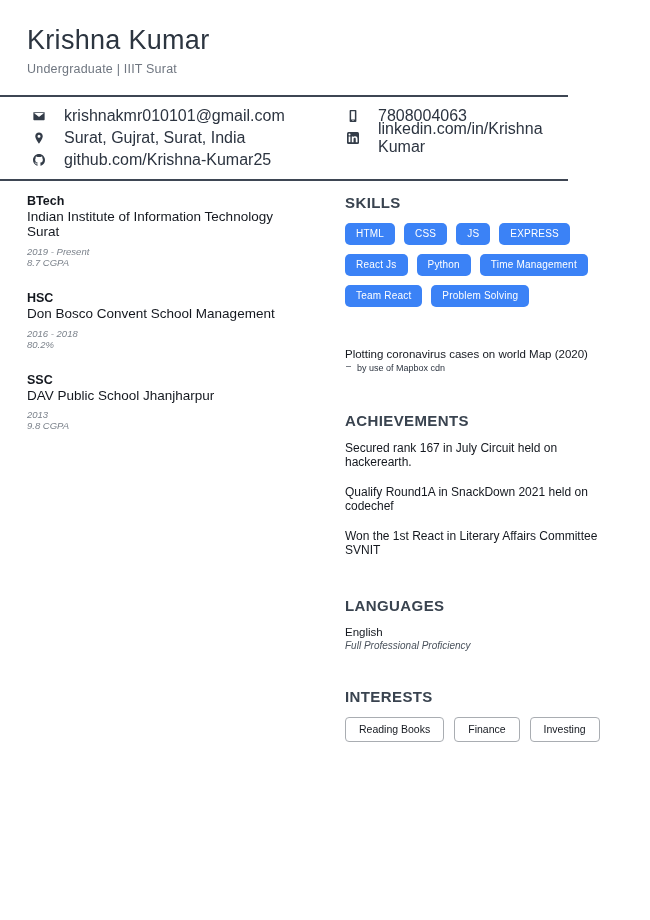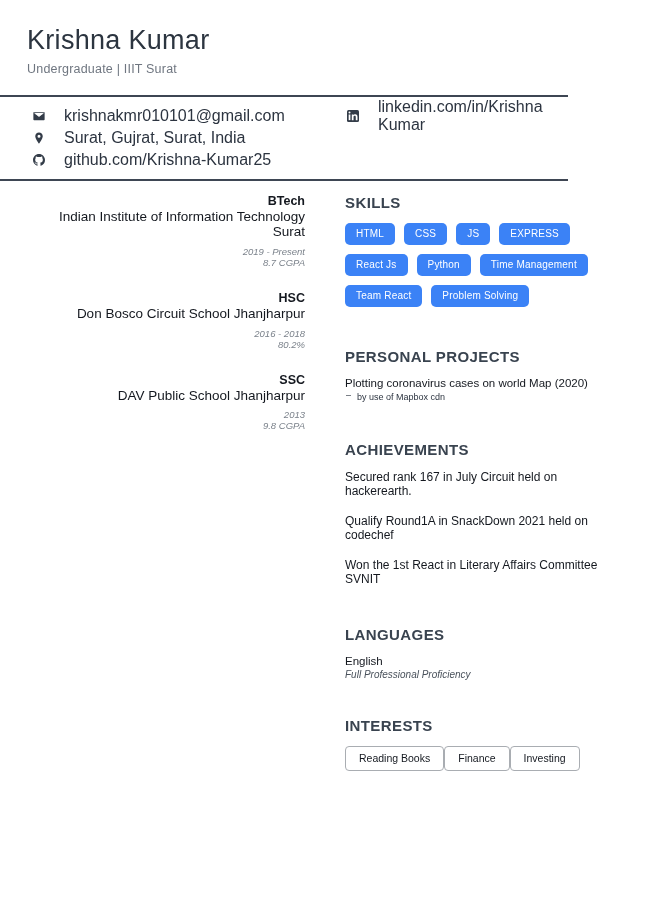--- a/index.html
+++ b/index.html
@@ -26,21 +26,21 @@
   .c-row { display: flex; align-items: center; height: 22px; gap: 19px; font-size: 16px; color: #2c3440; }
   .c-icon { width: 12px; height: 12px; display: inline-flex; align-items: center; justify-content: center; flex: 0 0 12px; }
   .c-icon svg { width: 12px; height: 12px; fill: #333c48; }
 
   
   main { display: grid; grid-template-columns: 278px 278px; column-gap: 40px; padding: 13px 27px 0 27px; }
   .section { margin-bottom: 36px; }
   .section-heading { font-size: 15px; font-weight: bold; color: #39434f; letter-spacing: .4px; margin-bottom: 12px; }
 
   
-  .edu-entry { margin-bottom: 23px; text-align: right; }
+  .edu-entry { margin-bottom: 23px; }
   .degree { font-size: 12.5px; font-weight: bold; color: #14181f; }
   .school { font-size: 13.5px; color: #14181f; line-height: 1.1; margin-top: 2px; }
   .edu-meta { display: flex; justify-content: space-between; font-size: 9.5px; font-style: italic; color: #7b828b; margin-top: 6px; flex-direction: column; }
 
   
   .pills { display: flex; flex-wrap: wrap; gap: 9px 9px; }
   .pill {
     background: #3b82f6; color: #ffffff;
     font-size: 10px; padding: 5px 11px 6px 11px;
     border-radius: 5px; display: inline-block; letter-spacing: .2px;
@@ -53,21 +53,21 @@
 
   
   .ach-item { font-size: 12px; color: #14181f; margin-bottom: 16px; }
   .ach-item:last-child { margin-bottom: 0; }
 
   
   .lang-name { font-size: 11.5px; color: #14181f; }
   .lang-level { font-size: 10px; font-style: italic; color: #4a525c; margin-top: 2px; }
 
   
-  .int-pills { display: flex; }
+  .int-pills { display: flex; gap: 10px; }
   .int-pill {
     border: 1px solid #a9adb2; border-radius: 4px; background: #fff;
     padding: 5px 13px 6px 13px; font-size: 10.5px; color: #14181f;
   }
 
   .spacer-skills { margin-bottom: 41px; }
   .spacer-projects { margin-bottom: 39px; }
   .spacer-achievements { margin-bottom: 40px; }
   .spacer-languages { margin-bottom: 37px; }
 </style>
@@ -108,20 +108,29 @@
               <path d="M8 0C3.58 0 0 3.58 0 8c0 3.54 2.29 6.53 5.47 7.59.4.07.55-.17.55-.38 0-.19-.01-.82-.01-1.49-2.01.37-2.53-.49-2.69-.94-.09-.23-.48-.94-.82-1.13-.28-.15-.68-.52-.01-.53.63-.01 1.08.58 1.23.82.72 1.21 1.87.87 2.33.66.07-.52.28-.87.51-1.07-1.78-.2-3.64-.89-3.64-3.95 0-.87.31-1.59.82-2.15-.08-.2-.36-1.02.08-2.12 0 0 .67-.21 2.2.82.64-.18 1.32-.27 2-.27s1.36.09 2 .27c1.53-1.04 2.2-.82 2.2-.82.44 1.1.16 1.92.08 2.12.51.56.82 1.27.82 2.15 0 3.07-1.87 3.75-3.65 3.95.29.25.54.73.54 1.48 0 1.07-.01 1.93-.01 2.2 0 .21.15.46.55.38A8.01 8.01 0 0016 8c0-4.42-3.58-8-8-8z"></path>
             </svg>
         </span>
         <span>github.com/Krishna-Kumar25</span>
       </div>
     </div>
     <div class="contact-col">
       <div class="c-row">
         <span class="c-icon">
           <svg viewBox="0 0 16 16">
+              <path d="M4.5 0h7c.6 0 1 .4 1 1v14c0 .6-.4 1-1 1h-7c-.6 0-1-.4-1-1V1c0-.6.4-1 1-1zm1 1.6v11h5v-11h-5z"></path>
+              <circle cx="8" cy="14" r=".8" fill="#fff"></circle>
+            </svg>
+        </span>
+        <span>7808004063</span>
+      </div>
+      <div class="c-row">
+        <span class="c-icon">
+          <svg viewBox="0 0 16 16">
               <rect width="16" height="16" rx="2"></rect>
               <rect x="2.2" y="6" width="2.3" height="7.5" fill="#fff"></rect>
               <circle cx="3.35" cy="3.4" r="1.35" fill="#fff"></circle>
               <path d="M6.4 6h2.2v1.1c.4-.7 1.3-1.3 2.5-1.3 2 0 2.9 1.2 2.9 3.4v4.3h-2.3V9.6c0-1.1-.4-1.8-1.4-1.8-1 0-1.6.7-1.6 1.8v3.9H6.4V6z" fill="#fff"></path>
             </svg>
         </span>
         <span>linkedin.com/in/Krishna Kumar</span>
       </div>
     </div>
   </div>
@@ -137,21 +146,21 @@
           <div class="degree">BTech</div>
           <div class="school">Indian Institute of Information Technology Surat</div>
           <div class="edu-meta">
             <span>2019 - Present</span>
             <span>8.7  CGPA</span>
           </div>
         </div>
 
         <div class="edu-entry">
           <div class="degree">HSC</div>
-          <div class="school">Don Bosco Circuit School Jhanjharpur</div>
+          <div class="school">Don Bosco Convent School Management</div>
           <div class="edu-meta">
             <span>2016 - 2018</span>
             <span>80.2%</span>
           </div>
         </div>
 
         <div class="edu-entry">
           <div class="degree">SSC</div>
           <div class="school">DAV Public School Jhanjharpur</div>
           <div class="edu-meta">
@@ -173,21 +182,20 @@
           <span class="pill">EXPRESS</span>
           <span class="pill">React Js</span>
           <span class="pill">Python</span>
           <span class="pill">Time Management</span>
           <span class="pill">Team React</span>
           <span class="pill">Problem Solving</span>
         </div>
       </div>
 
       <div class="section spacer-projects">
-        <div class="section-heading">PERSONAL PROJECTS</div>
         <div class="proj-entry">
           <div class="proj-title">Plotting coronavirus cases on world Map (2020)</div>
           <div class="proj-bullet">by use of Mapbox cdn</div>
         </div>
       </div>
 
       <div class="section spacer-achievements">
         <div class="section-heading">ACHIEVEMENTS</div>
         <div class="ach-item">Secured rank 167 in July Circuit held on hackerearth.</div>
         <div class="ach-item">Qualify Round1A in SnackDown 2021 held on codechef</div>

